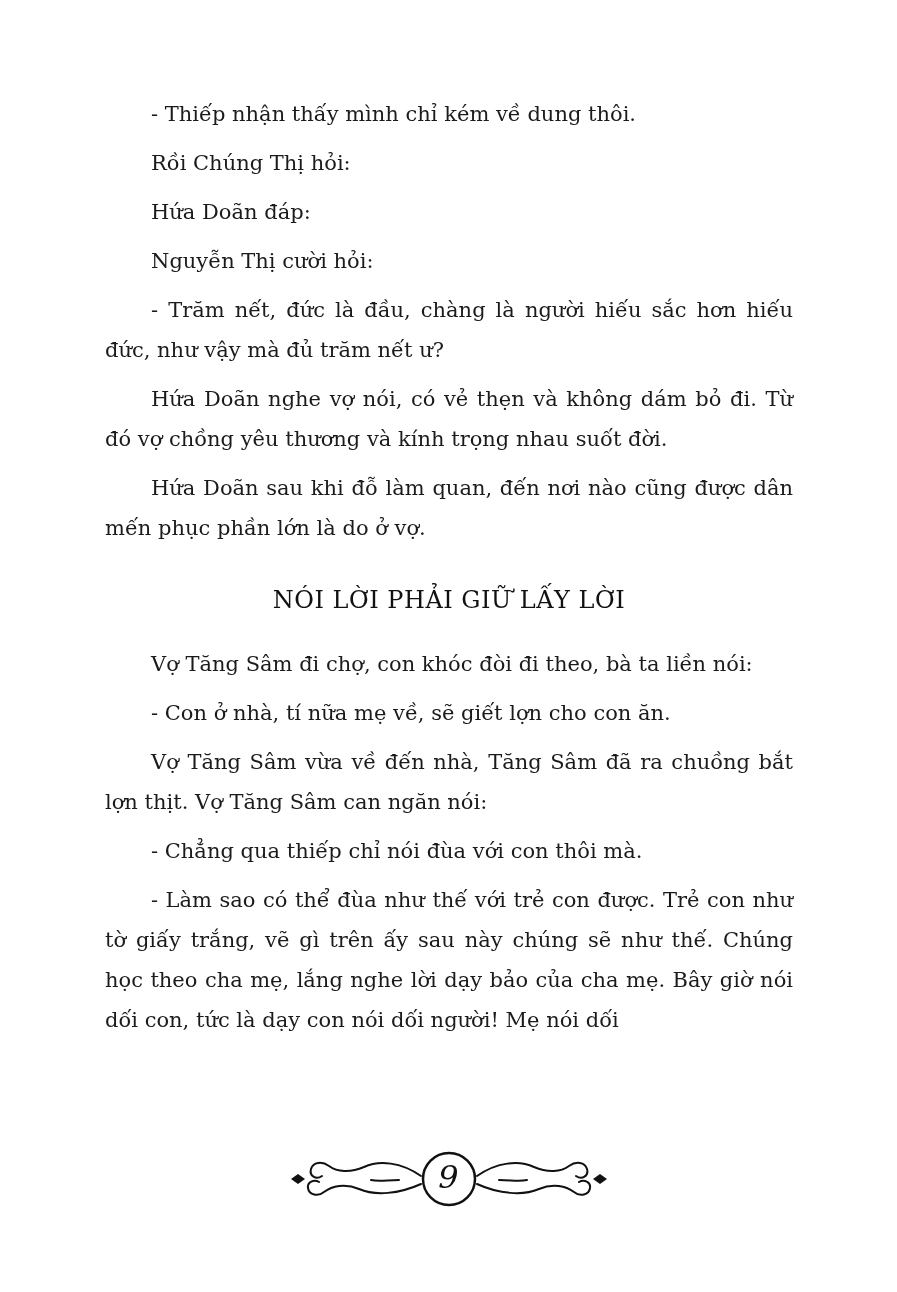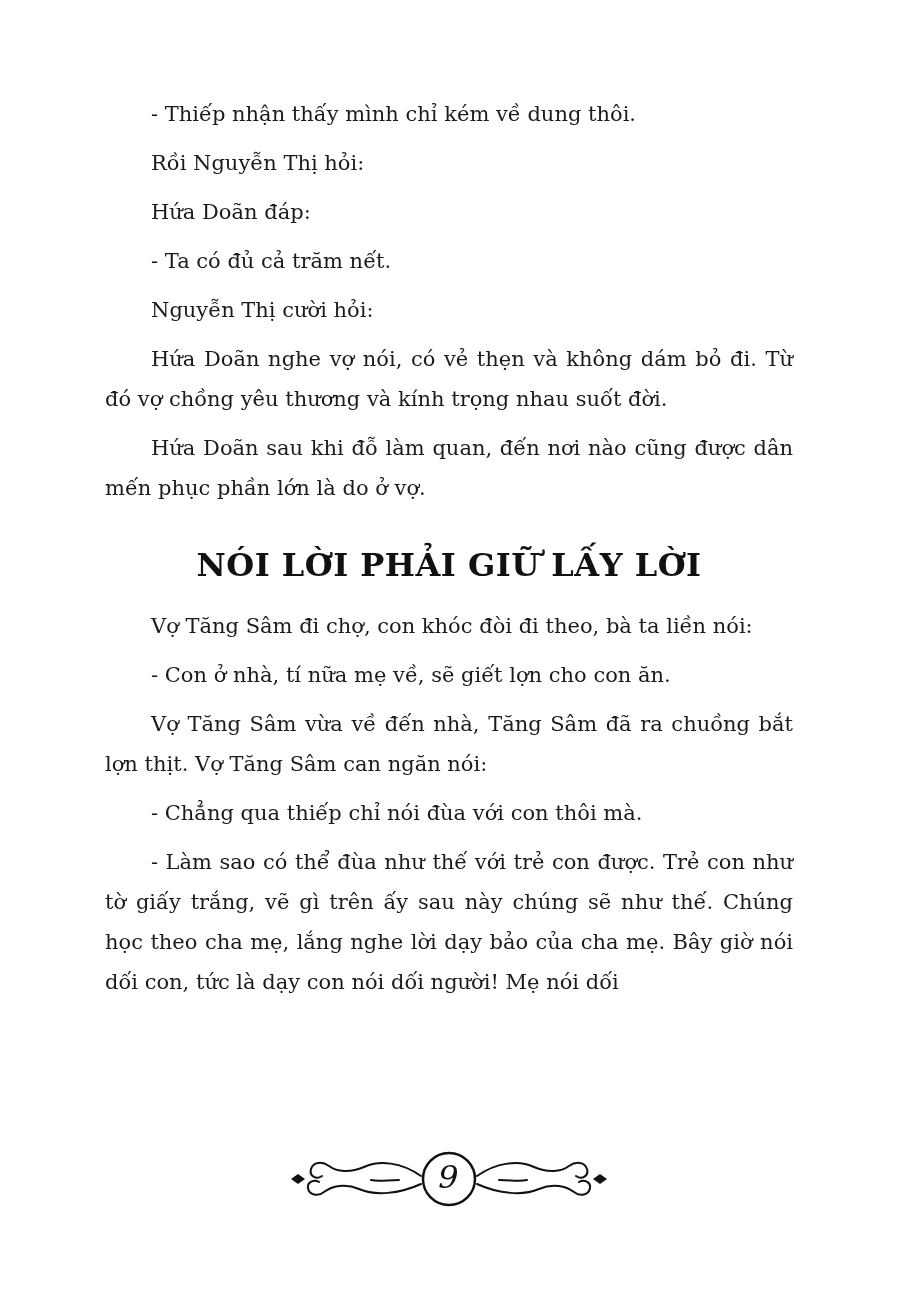--- a/index.html
+++ b/index.html
@@ -24,24 +24,24 @@
     width: 688px;
   }
   p.para {
     margin: 0 0 9px 0;
     font-size: 21px;
     line-height: 40px;
     text-align: justify;
     text-indent: 46px;
   }
   h1.heading {
-    font-size: 32px;
-    font-weight: 700;
+    font-size: 24px;
+    font-weight: 400;
     text-align: center;
-    margin: 38px 0 22px 0;
+    margin: 38px 0 30px 0;
     letter-spacing: 0.5px;
     color: #111111;
   }
   .footer {
     position: absolute;
     left: 0;
     right: 0;
     top: 1146px;
     display: flex;
     justify-content: center;
@@ -62,24 +62,24 @@
     color: #111111;
   }
 </style>
 </head>
 <body>
 
 <div class="page">
   <div class="content">
 
     <p class="para">- Thiếp nhận thấy mình chỉ kém về dung thôi.</p>
-    <p class="para">Rồi Nguyễn Thị hỏi:</p>
+    <p class="para">Rồi Chúng Thị hỏi:</p>
     <p class="para">Hứa Doãn đáp:</p>
-    <p class="para">- Ta có đủ cả trăm nết.</p>
     <p class="para">Nguyễn Thị cười hỏi:</p>
+    <p class="para">- Trăm nết, đức là đầu, chàng là người hiếu sắc hơn hiếu đức, như vậy mà đủ trăm nết ư?</p>
     <p class="para">Hứa Doãn nghe vợ nói, có vẻ thẹn và không dám bỏ đi. Từ đó vợ chồng yêu thương và kính trọng nhau suốt đời.</p>
     <p class="para">Hứa Doãn sau khi đỗ làm quan, đến nơi nào cũng được dân mến phục phần lớn là do ở vợ.</p>
 
     <h1 class="heading">NÓI LỜI PHẢI GIỮ LẤY LỜI</h1>
 
     <p class="para">Vợ Tăng Sâm đi chợ, con khóc đòi đi theo, bà ta liền nói:</p>
     <p class="para">- Con ở nhà, tí nữa mẹ về, sẽ giết lợn cho con ăn.</p>
     <p class="para">Vợ Tăng Sâm vừa về đến nhà, Tăng Sâm đã ra chuồng bắt lợn thịt. Vợ Tăng Sâm can ngăn nói:</p>
     <p class="para">- Chẳng qua thiếp chỉ nói đùa với con thôi mà.</p>
     <p class="para">- Làm sao có thể đùa như thế với trẻ con được. Trẻ con như tờ giấy trắng, vẽ gì trên ấy sau này chúng sẽ như thế. Chúng học theo cha mẹ, lắng nghe lời dạy bảo của cha mẹ. Bây giờ nói dối con, tức là dạy con nói dối người! Mẹ nói dối</p>

